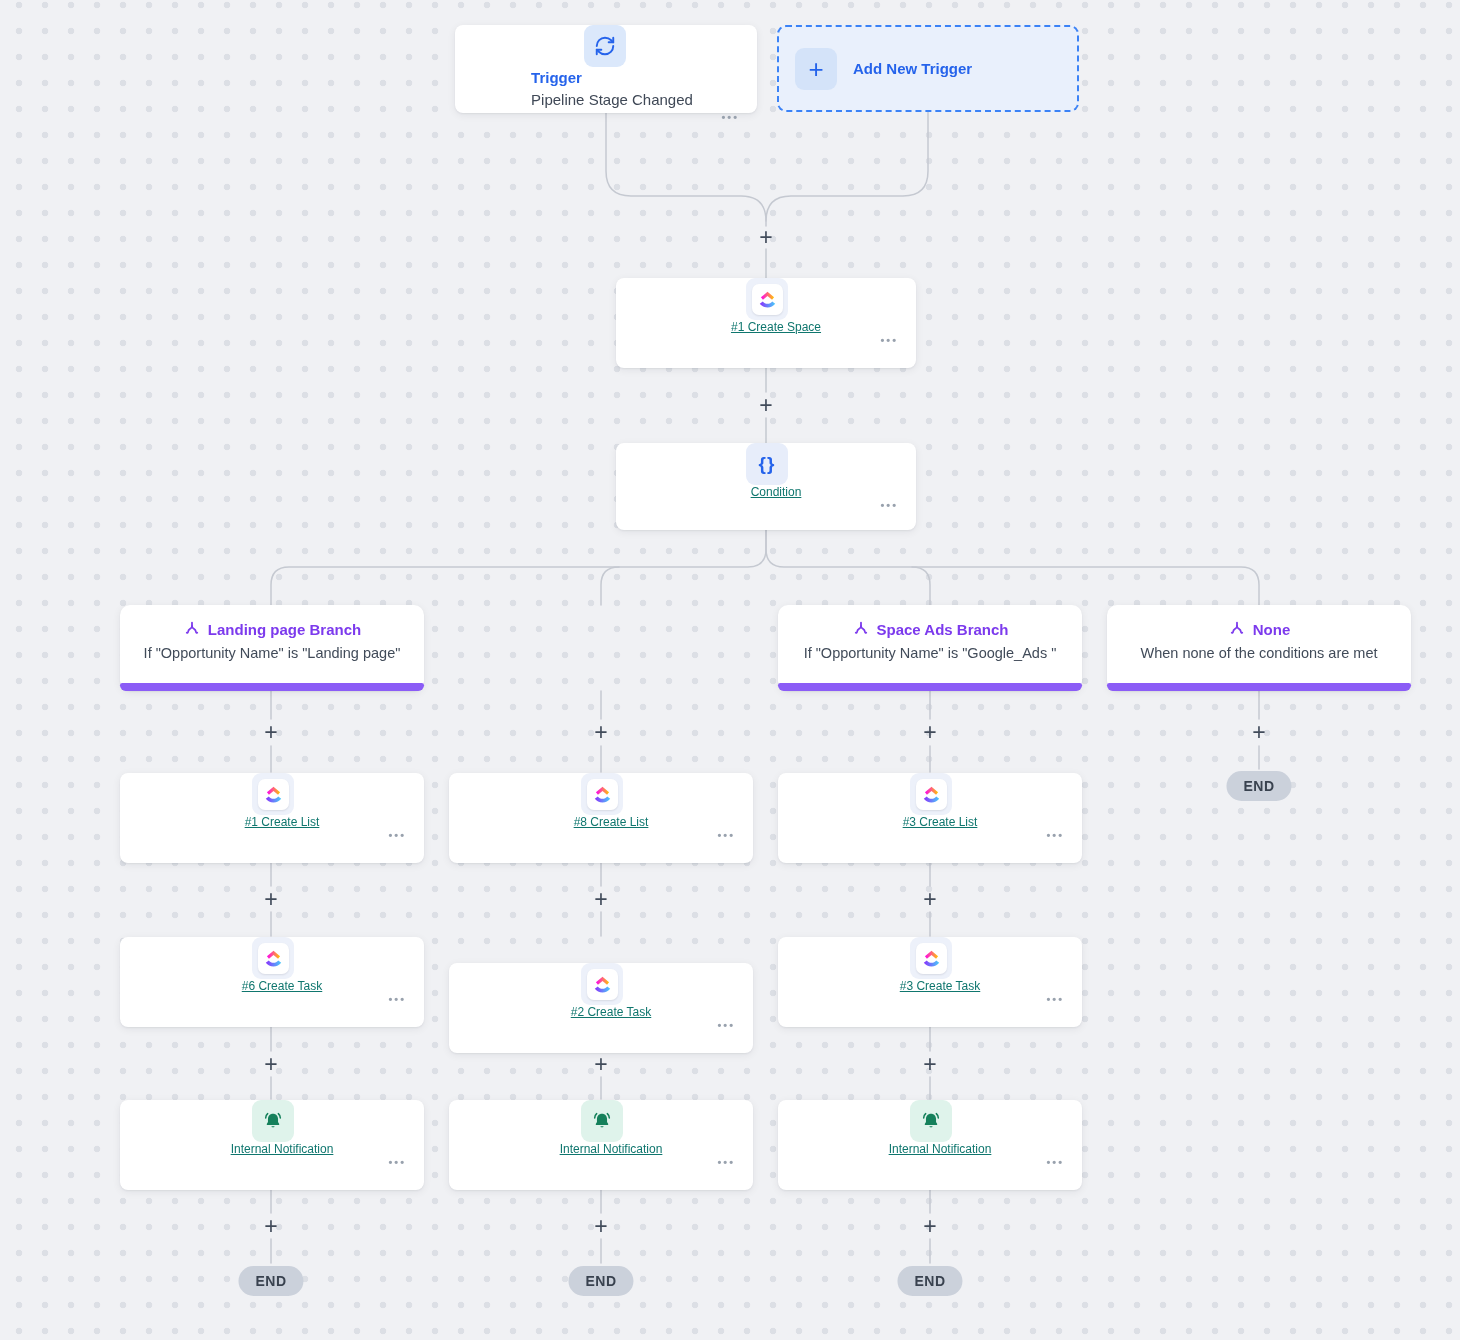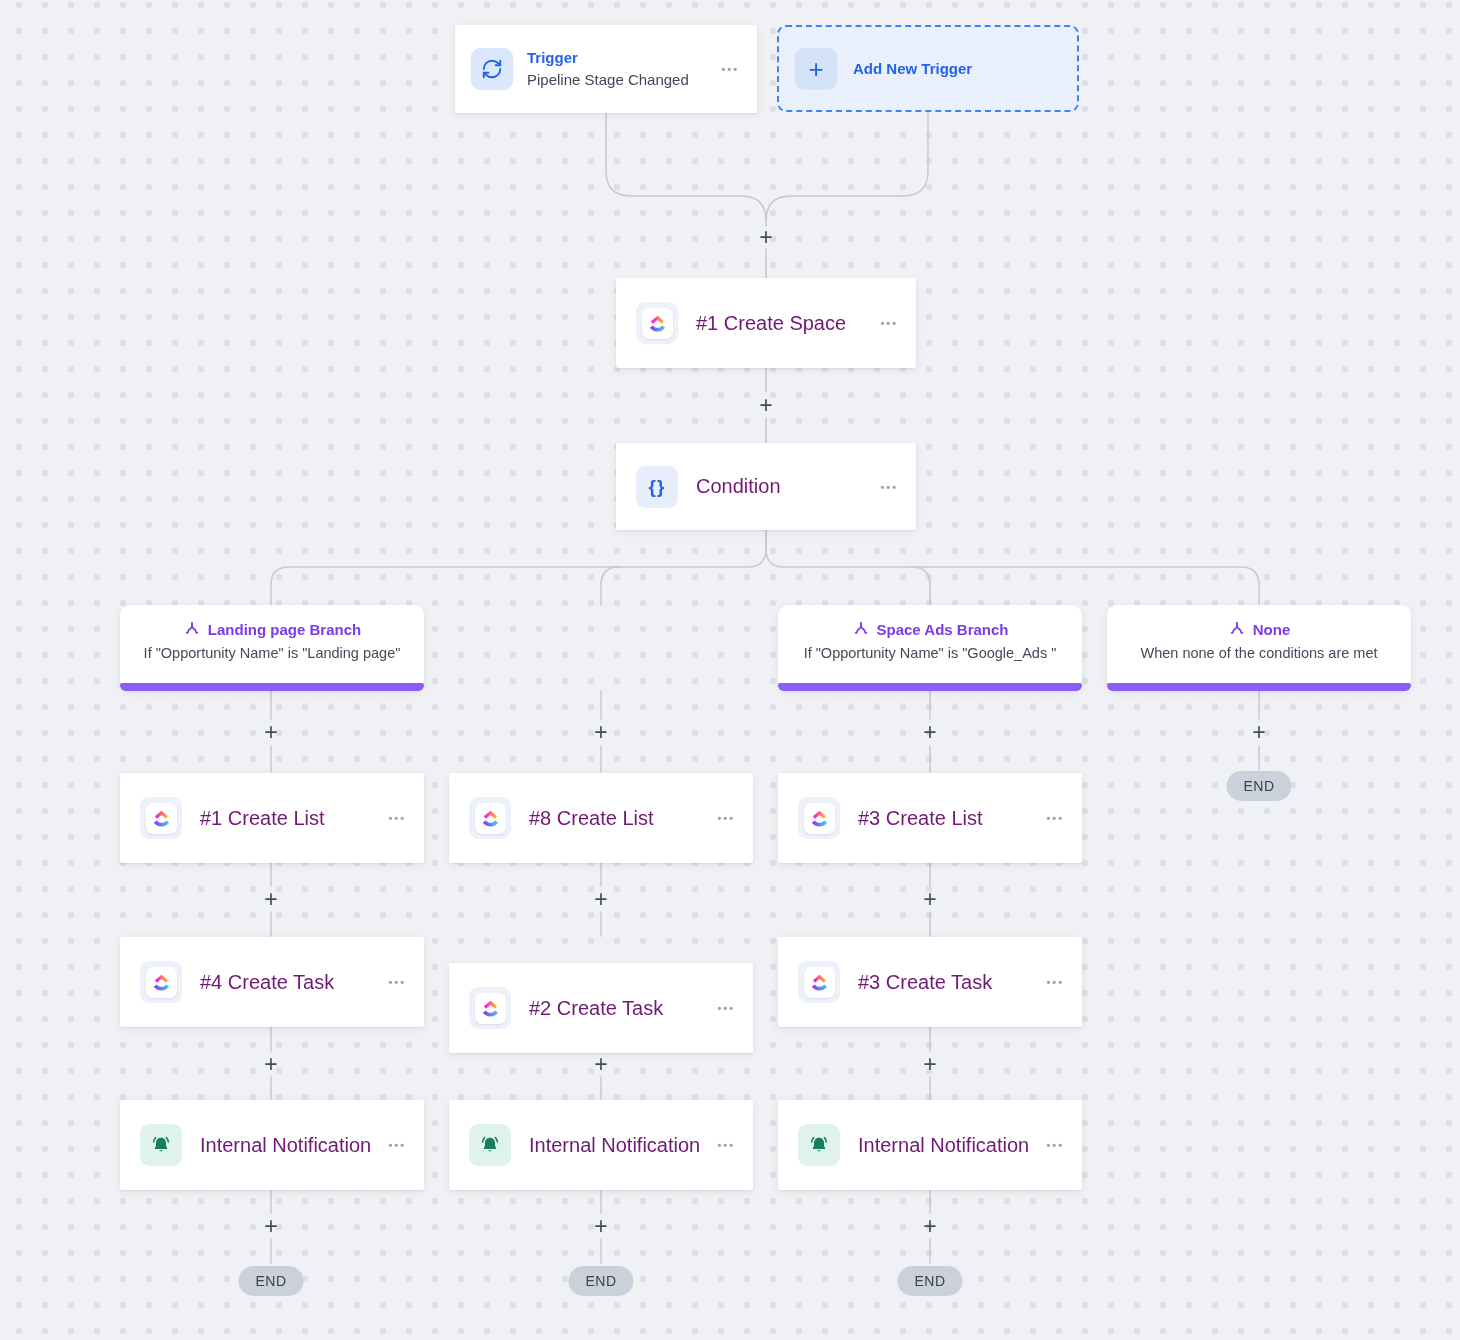--- a/index.html
+++ b/index.html
@@ -13,24 +13,25 @@
     overflow:hidden;
     background-color:#F0F1F4;
     background-image:radial-gradient(circle,#DCDFE5 3px,transparent 3.6px);
     background-size:26px 26px;
     background-position:6px 18px;
   }
   #wires{position:absolute;left:0;top:0;z-index:0;}
   .card{
     position:absolute;
     background:#FFFFFF;
-    border-radius:2px;
+    border-radius:8px;
     box-shadow:0 1px 2px rgba(16,24,40,.06),0 2px 8px rgba(16,24,40,.07);
     z-index:2;
     box-sizing:border-box;
+    flex-direction:column;
   }
   
   .trigger-card{left:455px;top:25px;width:302px;height:88px;display:flex;align-items:center;padding:0 18px 0 16px;}
   .icon-tile{width:42px;height:42px;border-radius:9px;display:flex;align-items:center;justify-content:center;flex:0 0 auto;}
   .tile-blue{background:#DBE8FB;}
   .tile-lav{background:#E7EDFA;}
   .tile-cu{background:#EDF1FA;}
   .tile-mint{background:#DFF3EB;}
   .cu-inner{width:31px;height:31px;background:#fff;border-radius:7px;display:flex;align-items:center;justify-content:center;box-shadow:0 1px 2px rgba(16,24,40,.10);}
   .trigger-text{margin-left:14px;line-height:1.45;}
@@ -44,37 +45,37 @@
   .add-trigger{
     position:absolute;left:777px;top:25px;width:302px;height:87px;
     background:#E9F0FC;border:2px dashed #3B82F6;border-radius:9px;
     display:flex;align-items:center;padding:0 16px;box-sizing:border-box;z-index:2;
   }
   .add-plus-tile{width:42px;height:42px;border-radius:9px;background:#D4E3F9;display:flex;align-items:center;justify-content:center;color:#2563EB;font-size:26px;font-weight:400;line-height:1;}
   .add-label{margin-left:16px;font-size:15px;font-weight:700;color:#2563EB;}
   
   .step-card{display:flex;align-items:center;padding:0 18px 0 20px;width:304px;height:90px;}
   .mid-node{left:616px;width:300px;}
-  .step-label{margin-left:18px;font-size:20px;color:#701a75;}
+  .step-label{margin-left:18px;font-size:12px;color:#0f766e;text-decoration:underline;}
   .braces{color:#2563EB;font-weight:700;font-size:19px;letter-spacing:1px;}
   
   .branch-card{position:absolute;top:605px;width:304px;height:86px;background:#fff;border-radius:10px;box-shadow:0 1px 2px rgba(16,24,40,.06),0 2px 8px rgba(16,24,40,.07);z-index:2;text-align:center;box-sizing:border-box;}
   .branch-title-row{display:flex;align-items:center;justify-content:center;gap:7px;margin-top:15px;text-align:center;}
   .branch-title{font-size:15px;font-weight:700;color:#7C3AED;}
   .branch-subtitle{margin-top:7px;font-size:14.5px;color:#414B59;}
   .branch-bar{position:absolute;left:0;right:0;bottom:0;height:8px;background:#8B5CF6;border-radius:4px 4px 10px 10px;}
   
   .plus{
     position:absolute;z-index:3;transform:translate(-50%,-50%);
     color:#414B5A;font-size:23px;font-weight:400;line-height:1;cursor:pointer;user-select:none;
   }
   
   .end-badge{
     position:absolute;z-index:2;transform:translateX(-50%);
-    background:#CBD1DB;color:#39424F;font-size:14px;font-weight:400;
+    background:#CBD1DB;color:#39424F;font-size:14px;font-weight:700;
     padding:7px 17px;border-radius:16px;letter-spacing:.5px;
   }
   svg{display:block;}
 </style>
 </head>
 <body>
 
 <div id="canvas">
 
   <svg id="wires" width="1460" height="1340" viewBox="0 0 1460 1340">
@@ -208,21 +209,21 @@
 
   <div class="card step-card" style="left:120px;top:937px;">
     <span class="icon-tile tile-cu">
         <span class="cu-inner">
       <svg width="21" height="21" viewBox="0 0 24 24">
             <path fill="url(#cuBot)" d="M3.2 16.9 L6.6 14.2 C8 15.9 9.8 16.8 12 16.8 C14.2 16.8 16 15.9 17.4 14.2 L20.8 16.9 C18.7 19.5 15.7 21.1 12 21.1 C8.3 21.1 5.3 19.5 3.2 16.9 Z"></path>
             <path fill="url(#cuTop)" d="M4.5 9.5 L12 3.1 L19.5 9.5 L17.2 12.3 L12 8 L6.8 12.3 Z"></path>
           </svg>
     </span>
       </span>
-    <span class="step-label">#4 Create Task</span>
+    <span class="step-label">#6 Create Task</span>
     <span class="menu-dots">•••</span>
   </div>
 
   <div class="card step-card" style="left:120px;top:1100px;">
     <span class="icon-tile tile-mint">
       <svg width="22" height="22" viewBox="0 0 24 24">
         <path fill="#15805B" d="M12 4 C8.7 4 6.5 6.4 6.5 9.8 L6.5 13.2 L5.2 15.4 C5 15.8 5.2 16.3 5.7 16.3 L18.3 16.3 C18.8 16.3 19 15.8 18.8 15.4 L17.5 13.2 L17.5 9.8 C17.5 6.4 15.3 4 12 4 Z"></path>
         <path fill="#15805B" d="M10.2 17.6 a1.9 1.9 0 0 0 3.6 0 Z"></path>
         <path fill="none" stroke="#15805B" stroke-width="1.7" stroke-linecap="round" d="M4 8.6 C4 6.7 4.9 5.1 6.2 4"></path>
         <path fill="none" stroke="#15805B" stroke-width="1.7" stroke-linecap="round" d="M20 8.6 C20 6.7 19.1 5.1 17.8 4"></path>

